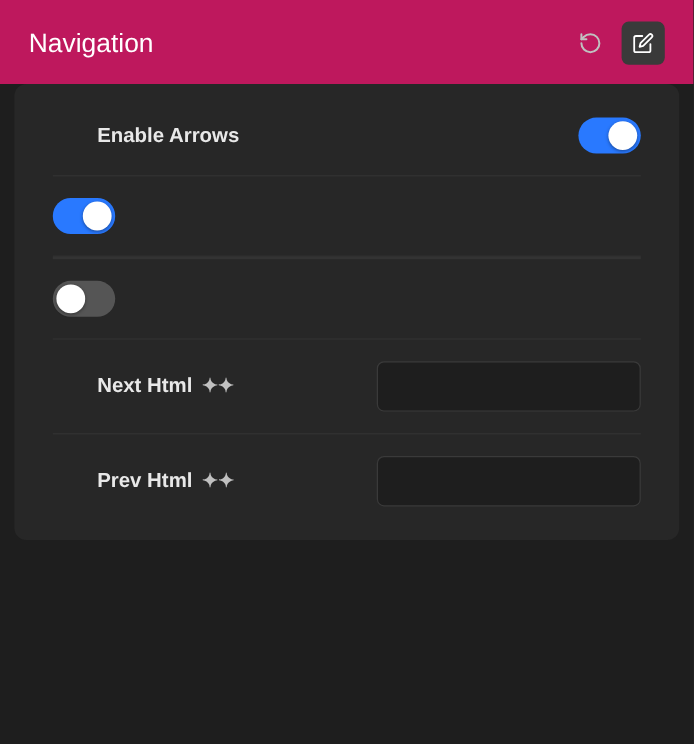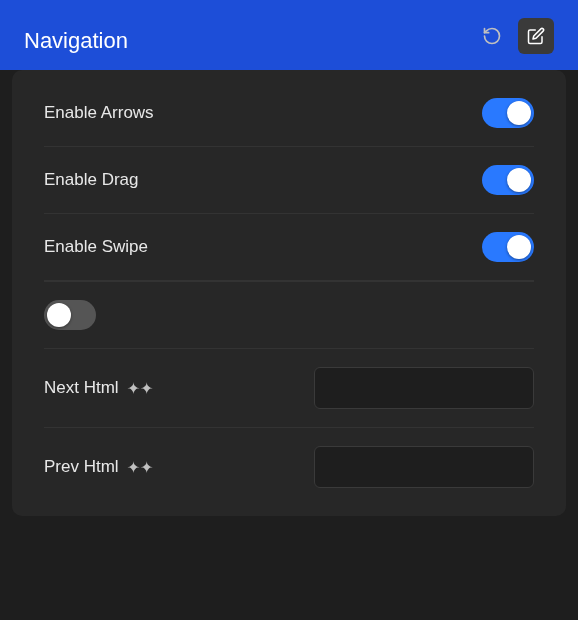--- a/index.html
+++ b/index.html
@@ -12,24 +12,24 @@
       width: 578px;
       height: 620px;
       background: #1e1e1e;
       font-family: -apple-system, BlinkMacSystemFont, 'Segoe UI', sans-serif;
       color: #e0e0e0;
       overflow: hidden;
     }
 
     .header {
       display: flex;
-      align-items: flex-end;
+      align-items: center;
       justify-content: space-between;
       padding: 18px 24px 16px 24px;
-      background: #1d4ed8;
+      background: #be185d;
     }
 
     .header-title {
       font-size: 22px;
       font-weight: 500;
       color: #ffffff;
     }
 
     .header-actions {
       display: flex;
@@ -65,25 +65,26 @@
 
     .row {
       display: flex;
       align-items: center;
       justify-content: space-between;
       padding: 18px 32px;
     }
 
     .row-label {
       font-size: 17px;
-      font-weight: 400;
+      font-weight: 700;
       color: #e8e8e8;
       display: flex;
       align-items: center;
       gap: 8px;
+      margin-left: 37px;
     }
 
     .sparkle-icon {
       font-size: 16px;
       color: #c0c0c0;
     }
 
     
     .toggle {
       position: relative;
@@ -187,40 +188,30 @@
         <input type="checkbox" checked="" style="">
         <div class="toggle-slider on">
           <div class="toggle-knob on"></div>
         </div>
       </label>
     </div>
 
     <div class="divider"></div>
 
     <div class="row">
-      <span class="row-label">Enable Drag</span>
       <label class="toggle">
         <input type="checkbox" checked="" style="">
         <div class="toggle-slider on">
           <div class="toggle-knob on"></div>
         </div>
       </label>
     </div>
 
     <div class="divider"></div>
 
-    <div class="row">
-      <span class="row-label">Enable Swipe</span>
-      <label class="toggle">
-        <input type="checkbox" checked="" style="">
-        <div class="toggle-slider on">
-          <div class="toggle-knob on"></div>
-        </div>
-      </label>
-    </div>
 
     <div class="divider"></div>
 
 
     <div class="divider"></div>
 
     <div class="row">
       <label class="toggle">
         <input type="checkbox" style="">
         <div class="toggle-slider off">

